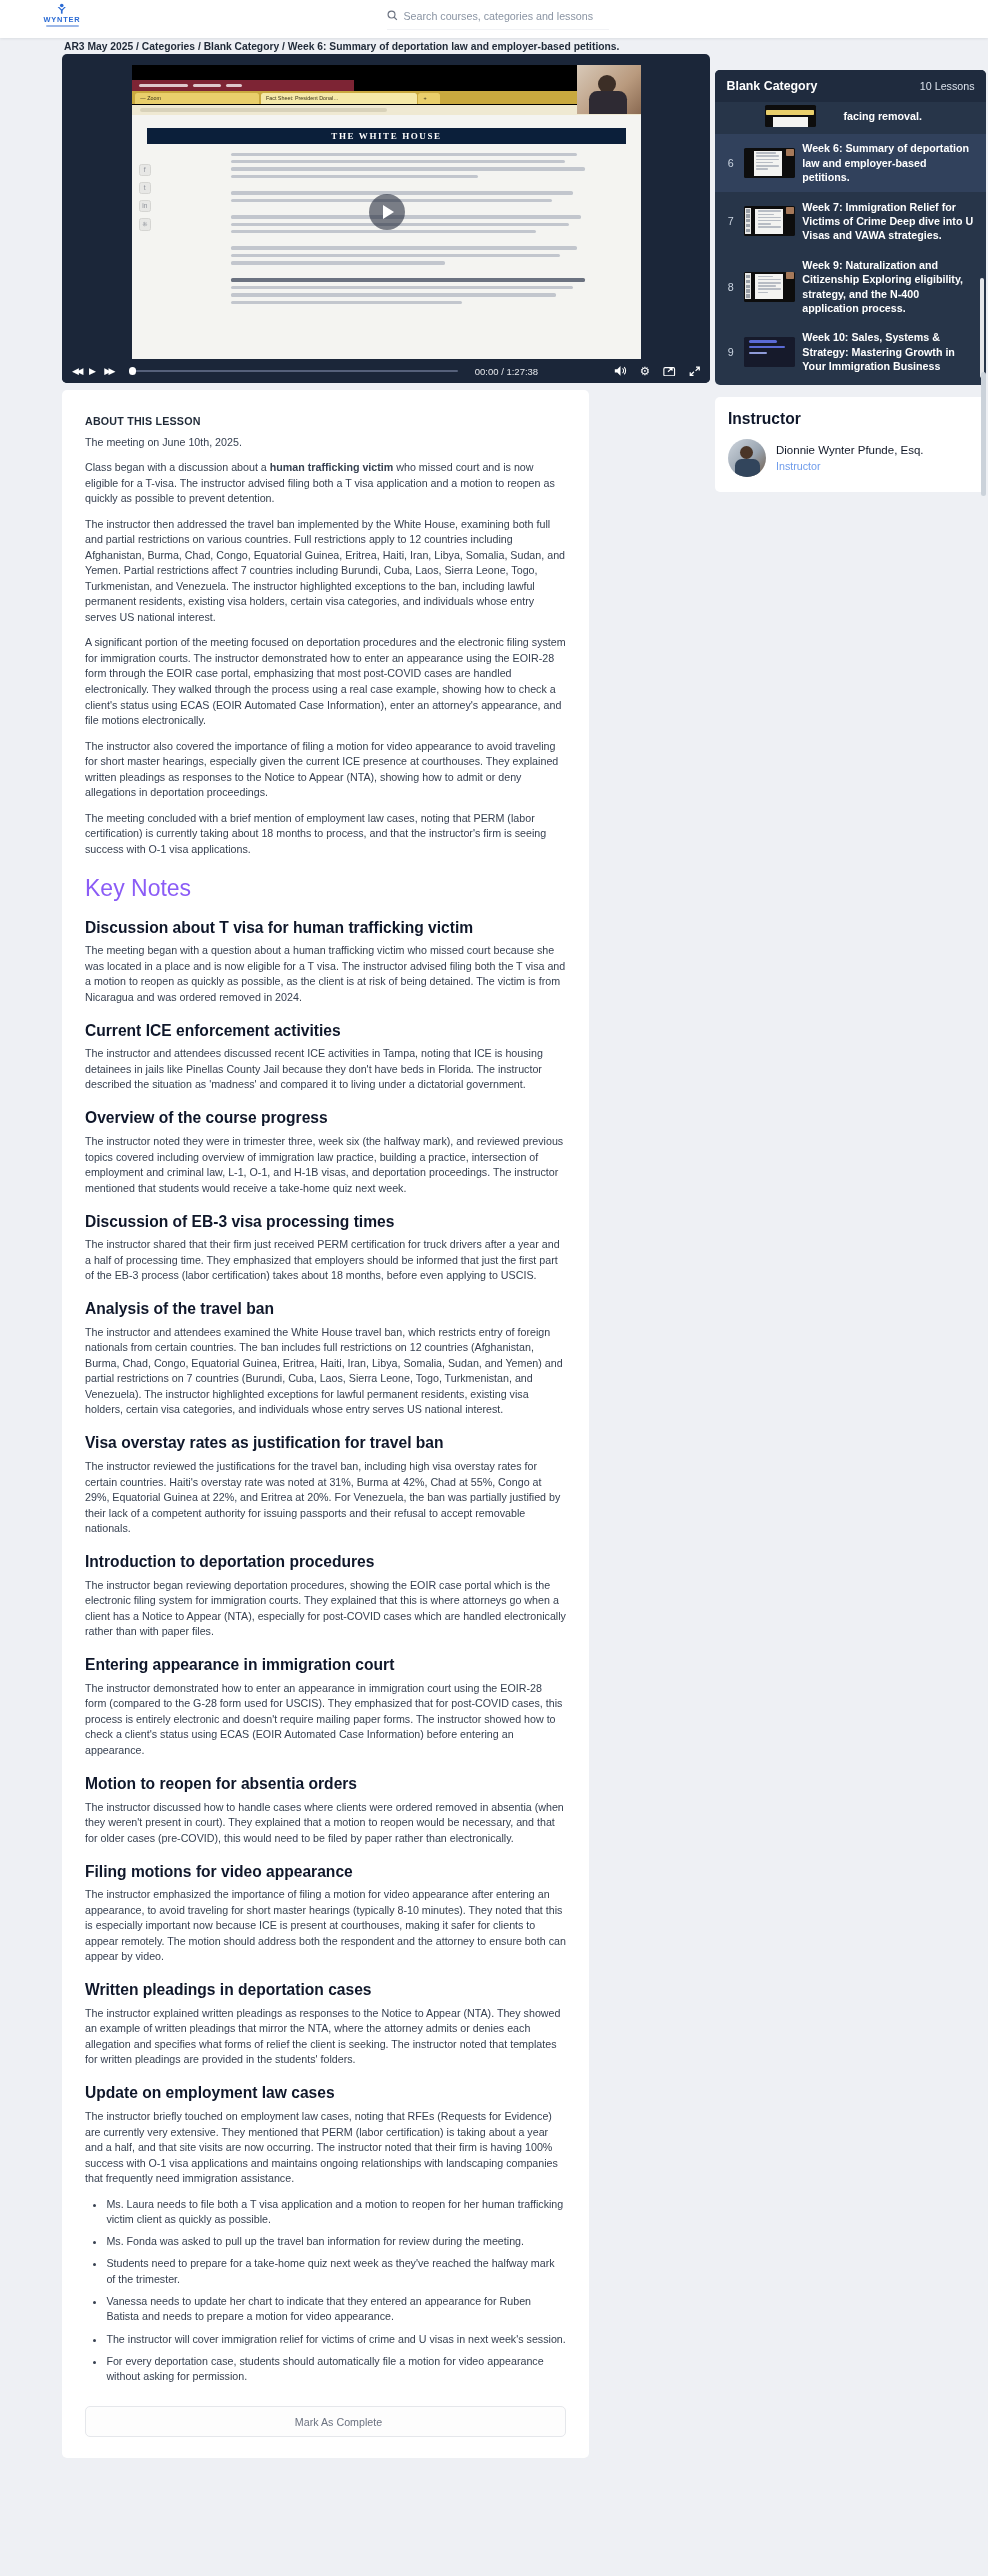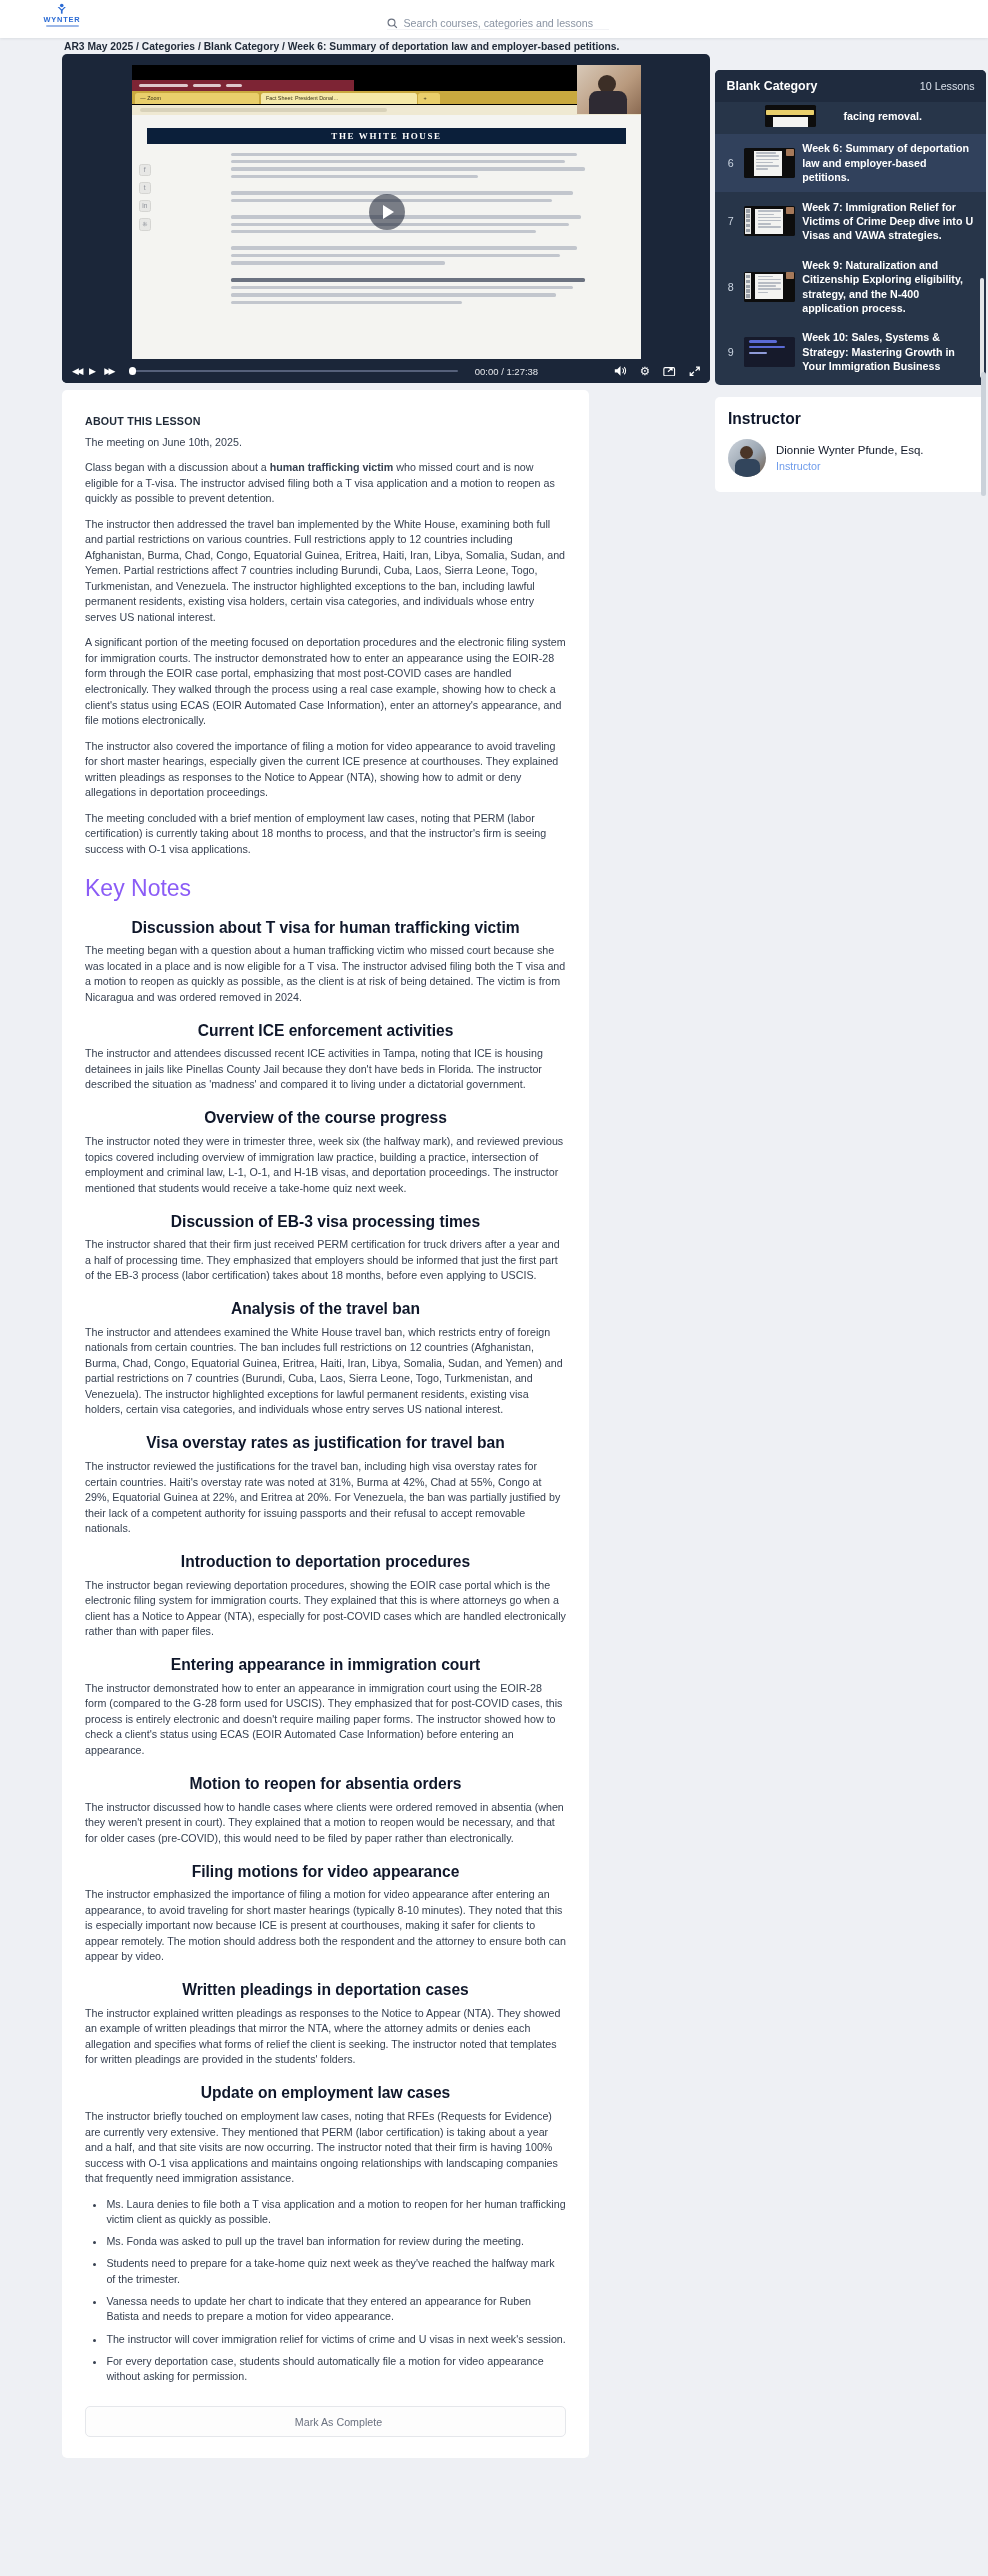--- a/index.html
+++ b/index.html
@@ -7,21 +7,21 @@
   body { position:relative; background:#eef0f4; font-family:"Liberation Sans", sans-serif; color:#374151; overflow:hidden; }
 
   
   .topbar { position:absolute; top:0; left:0; width:988px; height:38px; background:#ffffff;
             box-shadow:0 0.8px 2.5px rgba(16,24,40,.08); z-index:20; }
   .logo { position:absolute; left:43px; top:3.3px; width:38px; text-align:center; }
   .logo-glyph { display:block; margin:0 auto; }
   .logo-word { font-size:7.4px; font-weight:bold; color:#2b6bd4; letter-spacing:0.8px; }
   .logo-sub { margin:0.8px auto 0; width:33px; height:2.5px; border-radius:1.6px; background:#9db8e8; }
   .search-wrap { position:absolute; left:387px; top:10px; width:222px; height:20px;
-                 display:flex; align-items:flex-end; gap:5.8px; border-bottom:0.8px solid #f1f2f5; }
+                 display:flex; align-items:flex-start; gap:5.8px; border-bottom:0.8px solid #f1f2f5; }
   .search-wrap svg { flex:0 0 auto; }
   .search-input { border:none; outline:none; width:100%; font-size:10.7px; color:#374151; background:transparent; }
   .search-input::placeholder { color:#8a94a3; }
 
   
   .breadcrumb { position:absolute; left:64px; top:41px; font-size:10.3px; font-weight:bold; color:#1f2937; }
 
   
   .main-col { position:absolute; left:62px; top:54px; width:527px; }
 
@@ -65,21 +65,21 @@
   .knob { position:absolute; left:-0.8px; top:-2.5px; width:7.4px; height:7.4px; border-radius:50%; background:#fff; }
   .time { font-size:9.5px; color:#e5e7eb; margin:0 8.2px; white-space:nowrap; }
   .ctl-right { display:flex; align-items:center; gap:13px; margin-left:auto; }
   .ctl-right .gear { font-size:11.5px; color:#fff; }
 
   
   .content-card { margin-top:6.6px; background:#fff; border-radius:5px; padding:25px 23px 21.4px; }
   .about-label { font-size:10.7px; font-weight:bold; color:#1f2937; letter-spacing:0.2px; margin-bottom:8.2px; }
   .content-card p { font-size:10.7px; line-height:1.45; color:#374151; margin-bottom:10px; }
   h1.big { font-size:23px; font-weight:400; color:#8b5cf6; margin:18px 0 10px; }
-  h2.sec { font-size:15.6px; font-weight:bold; color:#0f172a; margin:16.5px 0 6.6px;text-align:center; }
+  h2.sec { font-size:15.6px; font-weight:bold; color:#0f172a; margin:16.5px 0 6.6px; }
   ul.actions { margin:3.3px 0 0 21.4px; }
   ul.actions li { font-size:10.7px; line-height:1.45; color:#374151; margin-bottom:6.6px; }
   .complete-btn { margin-top:21.4px; width:100%; height:31px; background:#fdfdfd; border:0.8px solid #e5e7eb;
                   border-radius:5px; font-size:10.7px; color:#6b7280; text-align:center; line-height:30px;
                   font-family:"Liberation Sans", sans-serif;padding-left:26px; }
 
   
   .side-col { position:absolute; left:715px; top:54px; width:271px; }
   .playlist { position:relative; background:#273549; border-radius:5px; overflow:hidden; height:315px;margin-top:16px; }
   .pl-head { display:flex; justify-content:space-between; align-items:center; background:#1f2b3e; padding:9px 11.5px; }
@@ -251,21 +251,21 @@
     <h2 class="sec">Motion to reopen for absentia orders</h2>
     <p>The instructor discussed how to handle cases where clients were ordered removed in absentia (when they weren't present in court). They explained that a motion to reopen would be necessary, and that for older cases (pre-COVID), this would need to be filed by paper rather than electronically.</p>
     <h2 class="sec">Filing motions for video appearance</h2>
     <p>The instructor emphasized the importance of filing a motion for video appearance after entering an appearance, to avoid traveling for short master hearings (typically 8-10 minutes). They noted that this is especially important now because ICE is present at courthouses, making it safer for clients to appear remotely. The motion should address both the respondent and the attorney to ensure both can appear by video.</p>
     <h2 class="sec">Written pleadings in deportation cases</h2>
     <p>The instructor explained written pleadings as responses to the Notice to Appear (NTA). They showed an example of written pleadings that mirror the NTA, where the attorney admits or denies each allegation and specifies what forms of relief the client is seeking. The instructor noted that templates for written pleadings are provided in the students' folders.</p>
     <h2 class="sec">Update on employment law cases</h2>
     <p>The instructor briefly touched on employment law cases, noting that RFEs (Requests for Evidence) are currently very extensive. They mentioned that PERM (labor certification) is taking about a year and a half, and that site visits are now occurring. The instructor noted that their firm is having 100% success with O-1 visa applications and maintains ongoing relationships with landscaping companies that frequently need immigration assistance.</p>
 
     <ul class="actions">
-      <li>Ms. Laura denies to file both a T visa application and a motion to reopen for her human trafficking victim client as quickly as possible.</li>
+      <li>Ms. Laura needs to file both a T visa application and a motion to reopen for her human trafficking victim client as quickly as possible.</li>
       <li>Ms. Fonda was asked to pull up the travel ban information for review during the meeting.</li>
       <li>Students need to prepare for a take-home quiz next week as they've reached the halfway mark of the trimester.</li>
       <li>Vanessa needs to update her chart to indicate that they entered an appearance for Ruben Batista and needs to prepare a motion for video appearance.</li>
       <li>The instructor will cover immigration relief for victims of crime and U visas in next week's session.</li>
       <li>For every deportation case, students should automatically file a motion for video appearance without asking for permission.</li>
     </ul>
 
     <div class="complete-btn">Mark As Complete</div>
   </div>
 </div>

